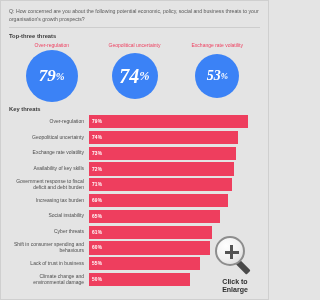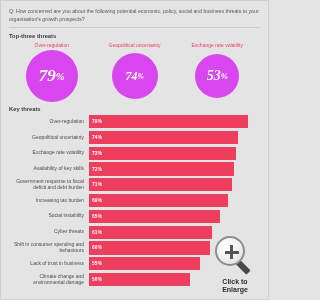--- a/index.html
+++ b/index.html
@@ -39,28 +39,28 @@
     display:flex;flex-direction:column;align-items:center;
     width:33%;
   }
   .circle-label{
     font-size:5px;color:#ef4060;
     margin-bottom:2px;text-align:center;line-height:1.2;
     white-space:nowrap;
   }
   .circle{
     border-radius:50%;
-    background:#d946ef;
+    background:#3b82f6;
     display:flex;align-items:center;justify-content:center;
     color:#ffffff;
     font-family:"Liberation Serif",serif;
     font-weight:bold;font-style:italic;
   }
   .c1{width:52px;height:52px;font-size:17px;}
-  .c2{width:46px;height:46px;font-size:12px;margin-top:3px;font-family:Liberation Serif, serif;}
+  .c2{width:46px;height:46px;font-size:20px;margin-top:3px;font-family:Liberation Serif, serif;}
   .c3{width:44px;height:44px;font-size:14px;margin-top:4px;}
   .pct-small{font-size:0.62em;font-style:italic;}
 
   
   .key-threats-title{
     font-size:5.8px;font-weight:bold;color:#3c3c3c;
     margin:2px 0 3px 0;
   }
   .rows{display:flex;flex-direction:column;gap:2.6px;}
   .row{display:flex;align-items:center;height:13.2px;}

